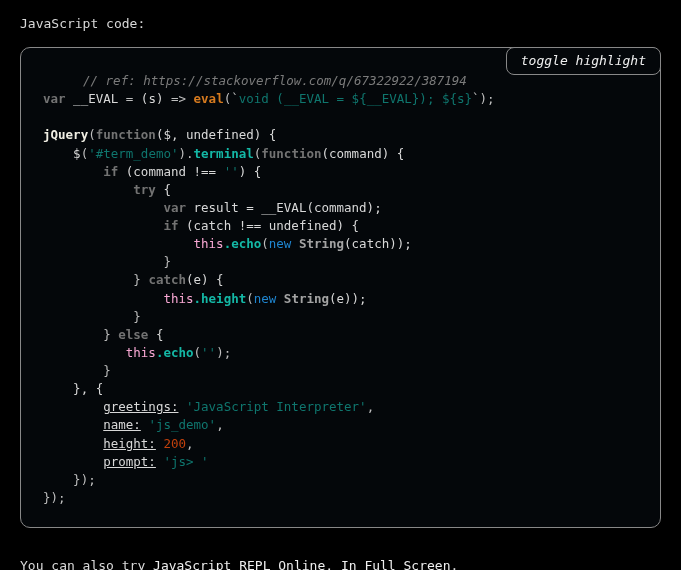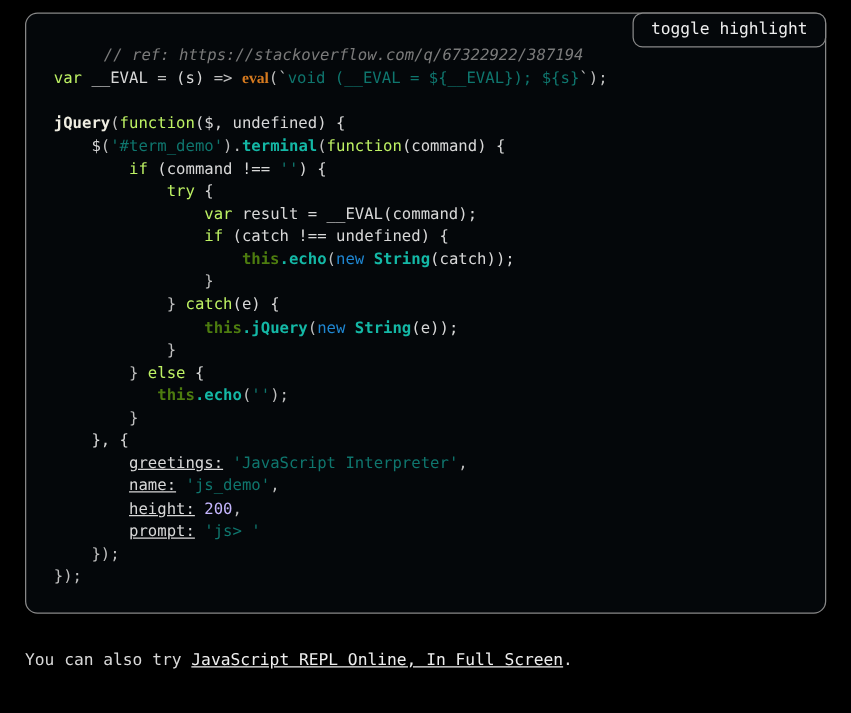--- a/index.html
+++ b/index.html
@@ -33,74 +33,76 @@
     top: -1px;
     right: -1px;
     border: 1px solid #888;
     border-radius: 8px;
     padding: 5px 14px 6px 14px;
     color: #eee;
     background: #04070a;
     cursor: pointer;
     font-family: inherit;
     font-size: 13px;
+    font-style: italic;
   }
   pre.code {
     margin: 0;
     white-space: pre;
     line-height: 1.45;
     font-size: 12.5px;
     color: #ccc;
   }
   .tok-comment { color: #7b7b7b; font-style: italic; margin-left: 40px; }
-  .tok-kw      { color: #bef264; font-weight: normal; }
+  .tok-kw      { color: #737373; font-weight: bold; }
   .tok-def     { color: #d8d8d8; }
   .tok-op      { color: #bfbfbf; }
   .tok-str     { color: #0f766e; }
   .tok-fn      { color: #efede2; font-weight: bold; }
   .tok-method  { color: #14b8a6; font-weight: bold; }
-  .tok-callfn  { color: #d67a1f; font-weight: bold; font-family: Liberation Serif, serif; }
-  .tok-this    { color: #4d7c0f; font-weight: bold; }
+  .tok-callfn  { color: #d67a1f; font-weight: bold; }
+  .tok-this    { color: #f9a8d4; font-weight: normal; }
   .tok-new     { color: #1f86d1; font-weight: normal; }
-  .tok-type    { color: #14b8a6; font-weight: bold; }
+  .tok-type    { color: #a3a3a3; font-weight: bold; }
   .tok-prop    { color: #d8d8d8; text-decoration: underline; }
-  .tok-num     { color: #c4b5fd; }
+  .tok-num     { color: #c2410c; }
   .tok-punc    { color: #bfbfbf; }
   .footer {
     margin-top: 30px;
     color: #d8d8d8;
     font-size: 13px;
   }
   .footer a {
     color: #eee;
     text-decoration: underline;
   }
 </style>
 </head>
 <body>
 
 <div class="page">
 
+  <div class="label">JavaScript code:</div>
 
   <div class="code-box">
     <button class="toggle-btn">toggle highlight</button>
 
 <pre class="code"><span class="tok-comment">// ref: https://stackoverflow.com/q/67322922/387194</span>
 <span class="tok-kw">var</span> <span class="tok-def">__EVAL</span> <span class="tok-op">=</span> <span class="tok-def">(s)</span> <span class="tok-op">=&gt;</span> <span class="tok-callfn">eval</span><span class="tok-punc">(`</span><span class="tok-str">void (__EVAL = ${__EVAL}); ${s}</span><span class="tok-punc">`);</span>
 
 <span class="tok-fn">jQuery</span><span class="tok-punc">(</span><span class="tok-kw">function</span><span class="tok-def">($, undefined) {</span>
     <span class="tok-def">$</span><span class="tok-punc">(</span><span class="tok-str">'#term_demo'</span><span class="tok-punc">).</span><span class="tok-method">terminal</span><span class="tok-punc">(</span><span class="tok-kw">function</span><span class="tok-def">(command) {</span>
         <span class="tok-kw">if</span><span class="tok-def"> (command !== </span><span class="tok-str">''</span><span class="tok-def">) {</span>
             <span class="tok-kw">try</span><span class="tok-def"> {</span>
                 <span class="tok-kw">var</span><span class="tok-def"> result = __EVAL(command);</span>
                 <span class="tok-kw">if</span><span class="tok-def"> (catch !== undefined) {</span>
                     <span class="tok-this">this</span><span class="tok-method">.echo</span><span class="tok-punc">(</span><span class="tok-new">new</span><span class="tok-type"> String</span><span class="tok-def">(catch));</span>
                 <span class="tok-punc">}</span>
             <span class="tok-punc">} </span><span class="tok-kw">catch</span><span class="tok-def">(e) {</span>
-                <span class="tok-this">this</span><span class="tok-method">.jQuery</span><span class="tok-punc">(</span><span class="tok-new">new</span><span class="tok-type"> String</span><span class="tok-def">(e));</span>
+                <span class="tok-this">this</span><span class="tok-method">.height</span><span class="tok-punc">(</span><span class="tok-new">new</span><span class="tok-type"> String</span><span class="tok-def">(e));</span>
             <span class="tok-punc">}</span>
         <span class="tok-punc">} </span><span class="tok-kw">else</span><span class="tok-def"> {</span>
            <span class="tok-this">this</span><span class="tok-method">.echo</span><span class="tok-punc">(</span><span class="tok-str">''</span><span class="tok-punc">);</span>
         <span class="tok-punc">}</span>
     <span class="tok-def">}, {</span>
         <span class="tok-prop">greetings:</span> <span class="tok-str">'JavaScript Interpreter'</span><span class="tok-punc">,</span>
         <span class="tok-prop">name:</span> <span class="tok-str">'js_demo'</span><span class="tok-punc">,</span>
         <span class="tok-prop">height:</span> <span class="tok-num">200</span><span class="tok-punc">,</span>
         <span class="tok-prop">prompt:</span> <span class="tok-str">'js&gt; '</span>
     <span class="tok-punc">});</span>

